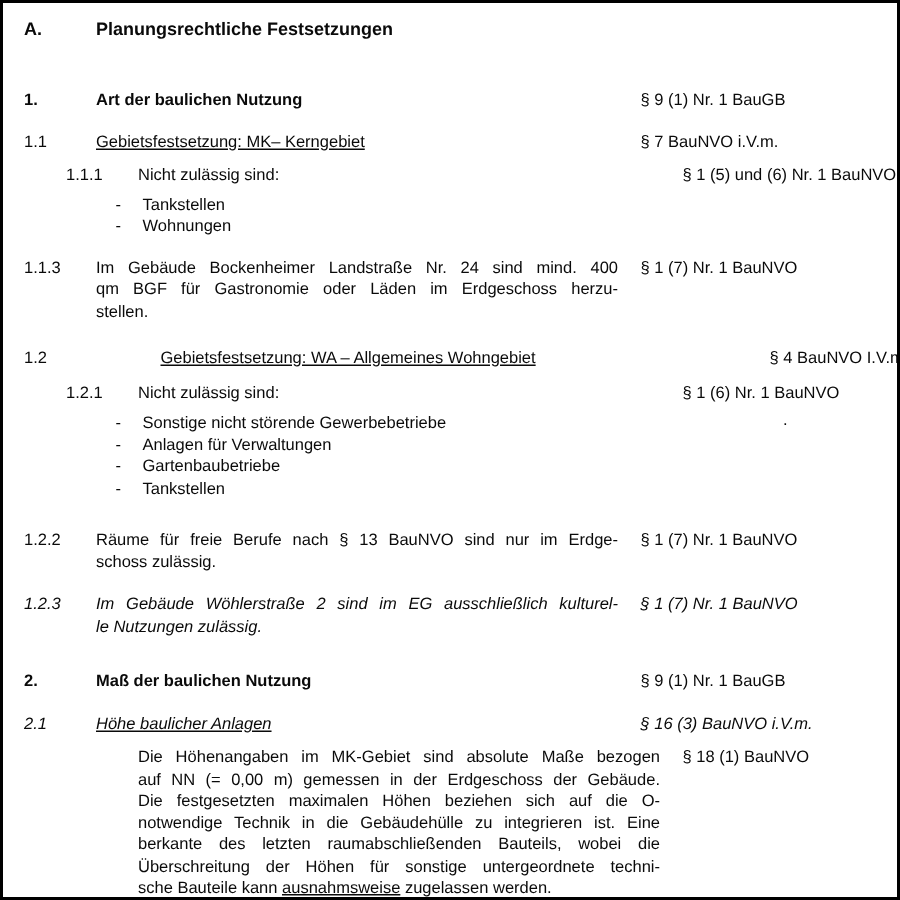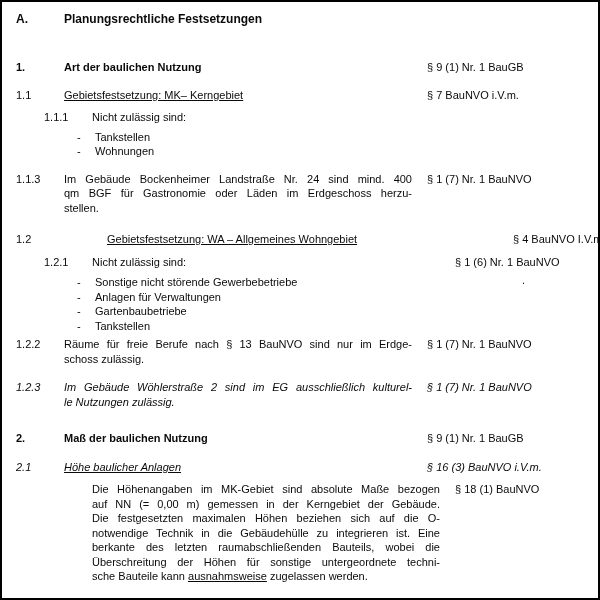--- a/index.html
+++ b/index.html
@@ -26,21 +26,21 @@
   .u   { text-decoration: underline; }
   .jl  { text-align: justify; text-align-last: justify; }
   .pre { white-space: pre-wrap; }
   .bullets { padding-left: 13px; }
   .bullet  { display: grid; grid-template-columns: 18px 1fr; }
   .mt33 { margin-top: 33px; }
   .mt26 { margin-top: 17px; gap: 43px; }
   .mt22 { margin-top: 22px; }
   .mt14 { margin-top: 14px; font-style: italic; }
   .mt13 { margin-top: 13px; }
-  .mt12 { margin-top: 4px; }
+  .mt12 { margin-top: 20px; }
   .mt8  { margin-top: 8px; margin-left: 28px; }
   .mt6  { margin-top: 6px; }
   .mt5  { margin-top: 5px; }
   .ref-dot { padding-left: 95px; line-height: 10px; }
 </style>
 </head>
 <body>
 
 <div class="page">
 
@@ -58,20 +58,21 @@
 
   <div class="row mt13">
     <div class="num">1.1</div>
     <div class="txt u">Gebietsfestsetzung: MK– Kerngebiet</div>
     <div class="ref">§ 7 BauNVO i.V.m.</div>
   </div>
 
   <div class="row mt8">
     <div class="num">1.1.1</div>
     <div class="txt">Nicht zulässig sind:</div>
+    <div class="ref">§ 1 (5) und (6) Nr. 1 BauNVO</div>
   </div>
 
   <div class="row mt5">
     <div class="num"></div>
     <div class="txt bullets">
       <div class="bullet">
         <span>-</span>
         <span>Tankstellen</span>
       </div>
       <div class="bullet">
@@ -156,21 +157,21 @@
   <div class="row mt14">
     <div class="num">2.1</div>
     <div class="txt u">Höhe baulicher Anlagen</div>
     <div class="ref">§ 16 (3) BauNVO i.V.m.</div>
   </div>
 
   <div class="row mt8">
     <div class="num"></div>
     <div class="txt">
       <div class="jl">Die Höhenangaben im MK-Gebiet sind absolute Maße bezogen</div>
-      <div class="jl">auf NN (= 0,00 m) gemessen in der Kerngebiet der Gebäude.</div>
+      <div class="jl">auf NN (= 0,00 m) gemessen in der Erdgeschoss der Gebäude.</div>
       <div class="jl">Die festgesetzten maximalen Höhen beziehen sich auf die O-</div>
       <div class="jl">notwendige Technik in die Gebäudehülle zu integrieren ist. Eine</div>
       <div class="jl">berkante des letzten raumabschließenden Bauteils, wobei die</div>
       <div class="jl">Überschreitung der Höhen für sonstige untergeordnete techni-</div>
       <div class="pre"><span>sche Bauteile kann </span><span class="u">ausnahmsweise</span><span> zugelassen werden.</span></div>
     </div>
     <div class="ref">§ 18 (1) BauNVO</div>
   </div>
 
 </div>

